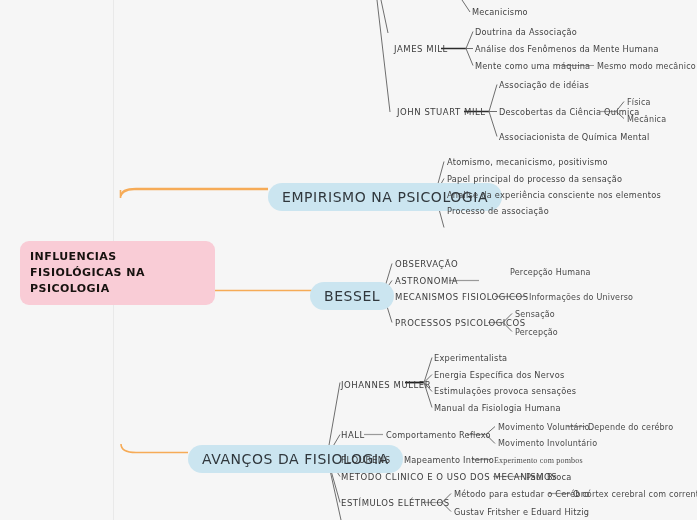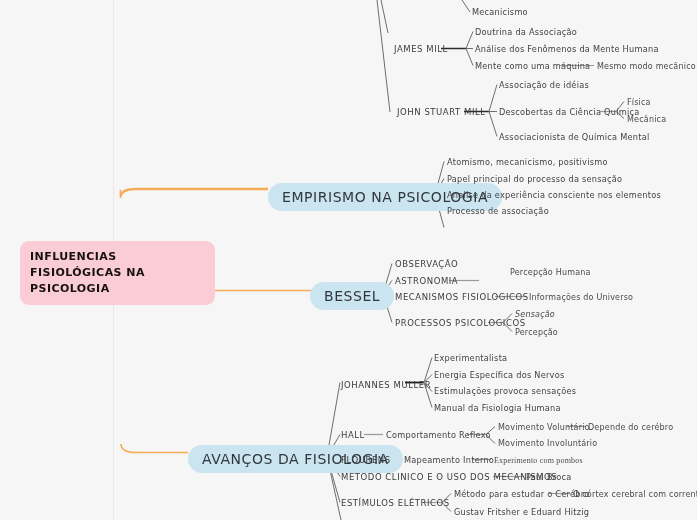--- a/index.html
+++ b/index.html
@@ -206,21 +206,21 @@
   <div class="node branch-node" style="left:310px; top:282px;">BESSEL</div>
 
   <div class="node topic" style="left:395px; top:259px;">OBSERVAÇÃO</div>
   <div class="node topic" style="left:395px; top:276px;">ASTRONOMIA</div>
   <div class="node leaf2" style="left:482px; top:267px;margin-left:28px;">Percepção Humana</div>
 
   <div class="node topic" style="left:395px; top:292px;">MECANISMOS FISIOLOGICOS</div>
   <div class="node leaf2" style="left:529px; top:292px;">Informações do Universo</div>
 
   <div class="node topic" style="left:395px; top:318px;">PROCESSOS PSICOLOGICOS</div>
-  <div class="node leaf2" style="left:515px; top:309px;font-style:italic;">Sensação</div>
+  <div class="node leaf2" style="left:515px; top:309px;">Sensação</div>
   <div class="node leaf2" style="left:515px; top:327px;">Percepção</div>
 
   <div class="node branch-node" style="left:188px; top:445px;">AVANÇOS DA FISIOLOGIA</div>
 
   <div class="node topic" style="left:341px; top:380px;">JOHANNES MULLER</div>
   <div class="node leaf" style="left:434px; top:353px;">Experimentalista</div>
   <div class="node leaf" style="left:434px; top:370px;">Energia Específica dos Nervos</div>
   <div class="node leaf" style="left:434px; top:386px;">Estimulações provoca sensações</div>
   <div class="node leaf" style="left:434px; top:403px;">Manual da Fisiologia Humana</div>
 

